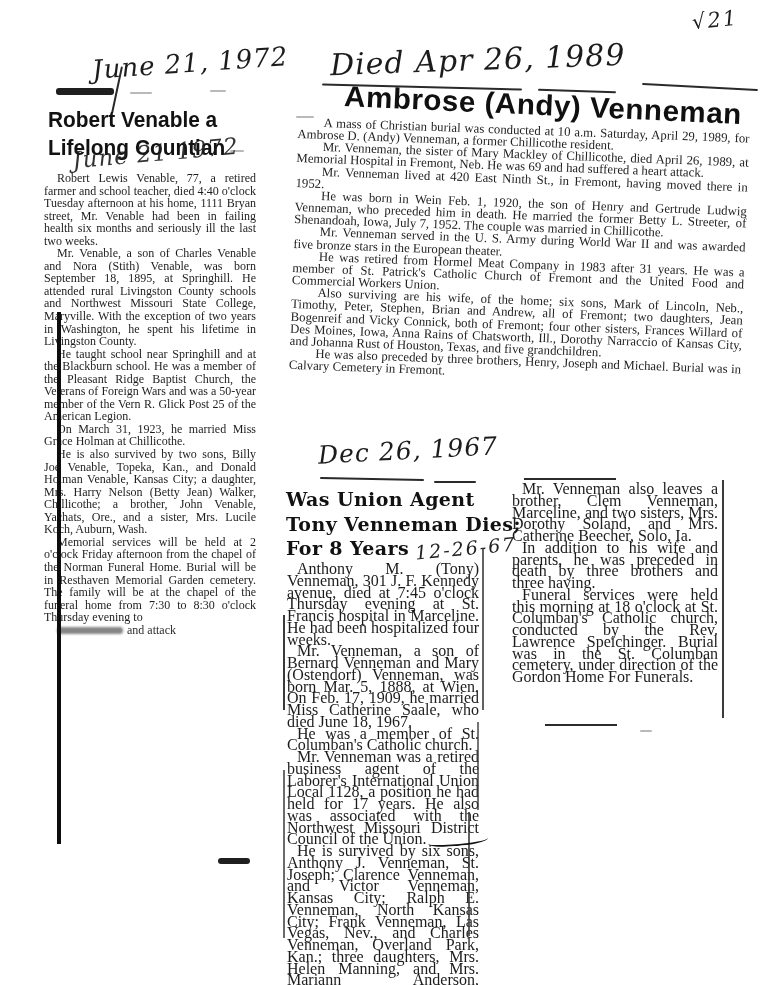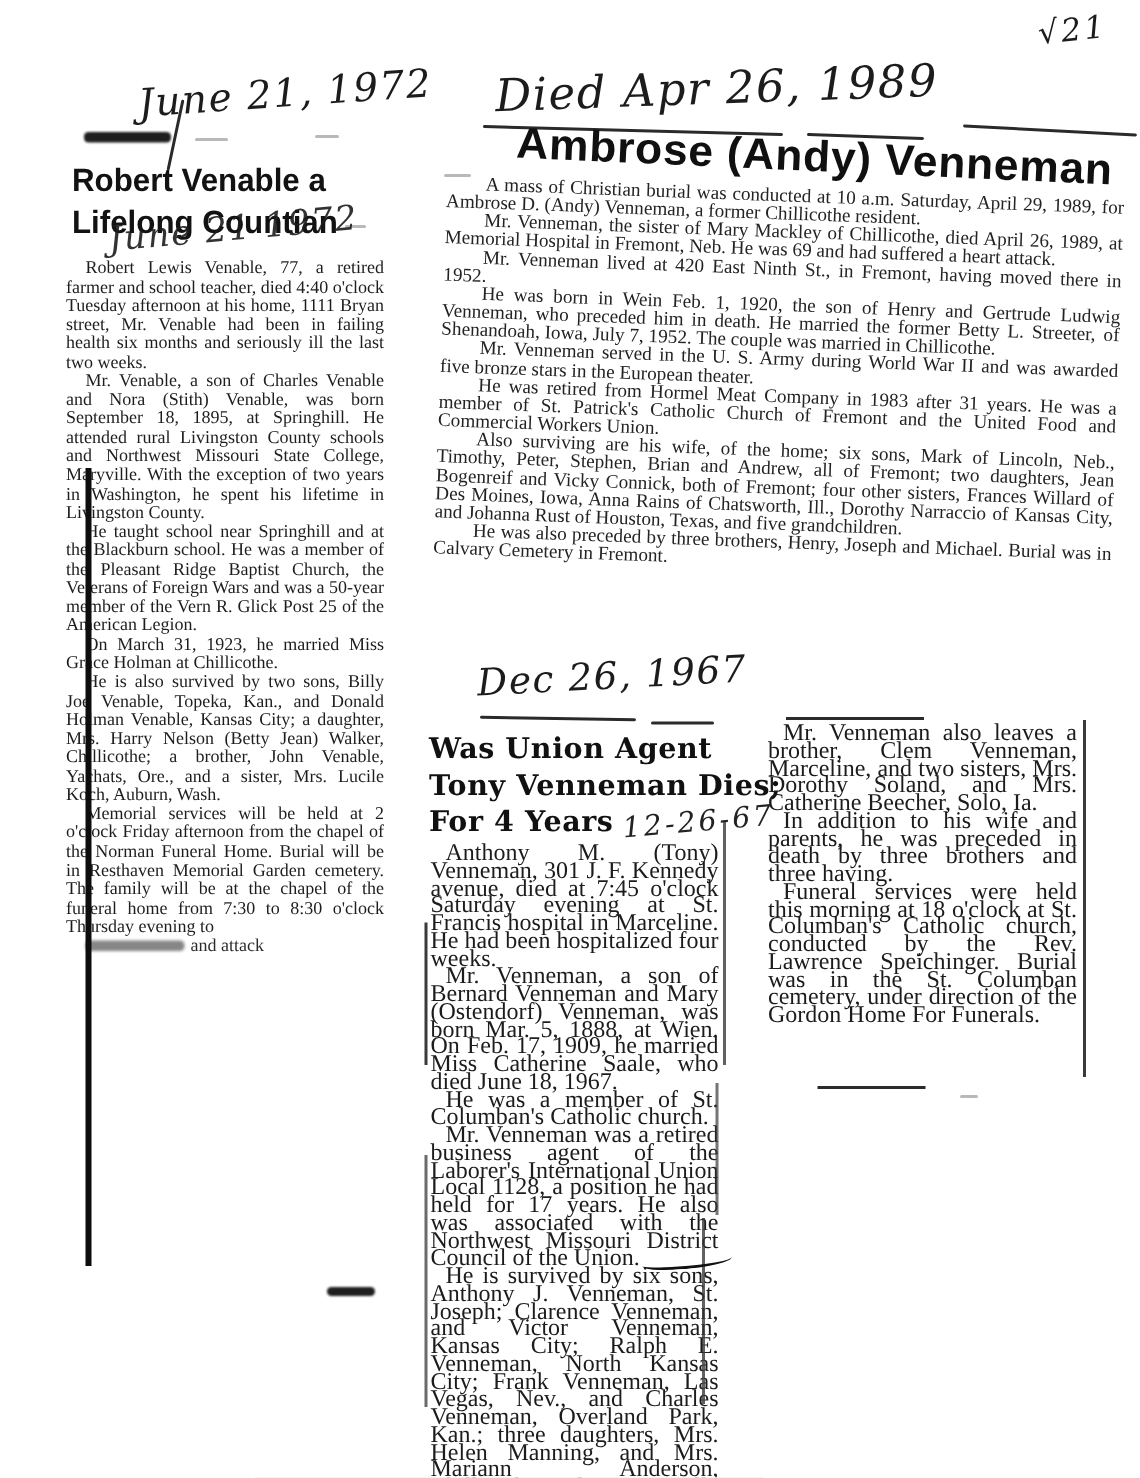--- a/index.html
+++ b/index.html
@@ -122,25 +122,25 @@
     <p>He was also preceded by three brothers, Henry, Joseph and Michael. Burial was in Calvary Cemetery in Fremont.</p>
   </div>
 
   <div class="hw" style="left:318px;top:436px;font-size:25px;transform:rotate(-3deg);">Dec 26, 1967</div>
   <div class="stroke" style="left:320px;top:478px;width:104px;transform:rotate(1deg);"></div>
   <div class="stroke" style="left:434px;top:481px;width:42px;"></div>
 
   <div class="tony-head">
     <div>Was Union Agent</div>
     <div>Tony Venneman Dies;</div>
-    <div><span>For 4 Years</span><span class="tony-hw-inline">12-26-67</span></div>
+    <div><span>For 8 Years</span><span class="tony-hw-inline">12-26-67</span></div>
   </div>
 
   <div class="news tony-col tony-col1">
-    <p>Anthony M. (Tony) Venneman, 301 J. F. Kennedy avenue, died at 7:45 o'clock Saturday evening at St. Francis hospital in Marceline. He had been hospitalized four weeks.</p>
+    <p>Anthony M. (Tony) Venneman, 301 J. F. Kennedy avenue, died at 7:45 o'clock Thursday evening at St. Francis hospital in Marceline. He had been hospitalized four weeks.</p>
     <p>Mr. Venneman, a son of Bernard Venneman and Mary (Ostendorf) Venneman, was born Mar. 5, 1888, at Wien. On Feb. 17, 1909, he married Miss Catherine Saale, who died June 18, 1967.</p>
     <p>He was a member of St. Columban's Catholic church.</p>
     <p>Mr. Venneman was a retired business agent of the Laborer's International Union Local 1128, a position he had held for 17 years. He also was associated with the Northwest Missouri District Council of the Union.</p>
     <p>He is survived by six sons, Anthony J. Venneman, St. Joseph; Clarence Venneman, and Victor Venneman, Kansas City; Ralph E. Venneman, North Kansas City; Frank Venneman, Las Vegas, Nev., and Charles Venneman, Overland Park, Kan.; three daughters, Mrs. Helen Manning, and Mrs. Mariann Anderson, Chillicothe and Mrs. Lucille Morgan, Lafayette, Ind.; 21 grandchildren and 18 great-grandchildren.</p>
   </div>
 
   <div class="hrule" style="left:524px;top:478px;width:92px;"></div>
   <div class="news tony-col tony-col2">
     <p>Mr. Venneman also leaves a brother, Clem Venneman, Marceline, and two sisters, Mrs. Dorothy Soland, and Mrs. Catherine Beecher, Solo, Ia.</p>
     <p>In addition to his wife and parents, he was preceded in death by three brothers and three having.</p>

